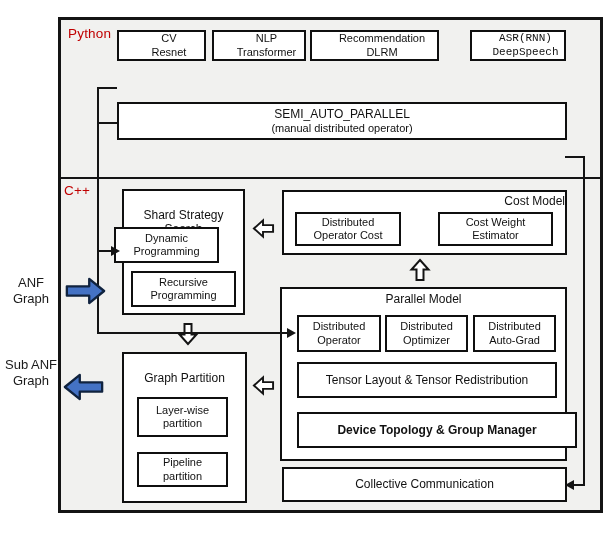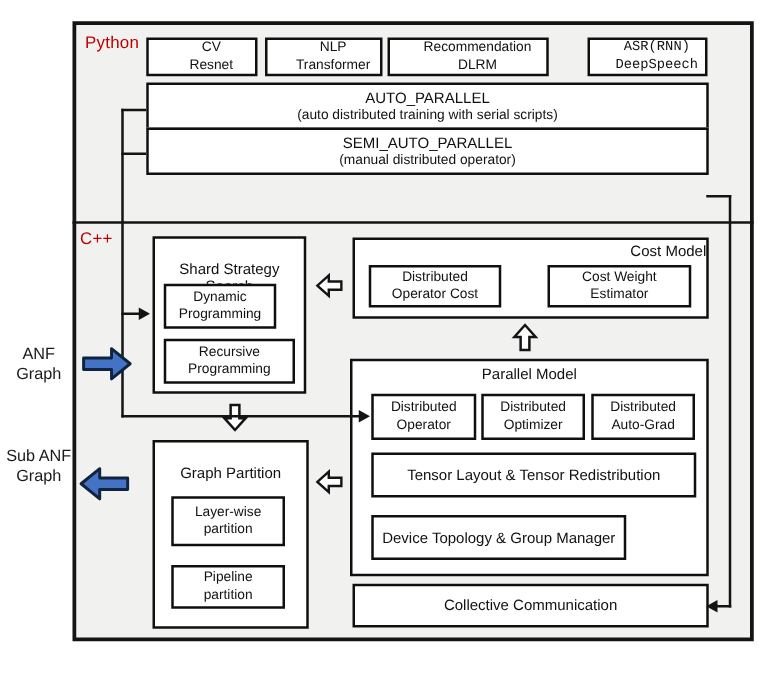--- a/index.html
+++ b/index.html
@@ -54,24 +54,20 @@
   </div>
   <div class="box app-box" style="left:310px;top:30px;width:129px;height:31px;">
     <span>Recommendation</span>
     <span>DLRM</span>
   </div>
   <div class="box app-box" style="left:470px;top:30px;width:96px;height:31px;font-family:Liberation Mono, monospace;">
     <span>ASR(RNN)</span>
     <span>DeepSpeech</span>
   </div>
 
-  <div class="box mode-box" style="top:66px;height:38px;">
-    <span class="mode-title">AUTO_PARALLEL</span>
-    <span class="mode-sub">(auto distributed training with serial scripts)</span>
-  </div>
   <div class="box mode-box" style="top:102px;height:38px;">
     <span class="mode-title">SEMI_AUTO_PARALLEL</span>
     <span class="mode-sub">(manual distributed operator)</span>
   </div>
 
   <div class="line" style="left:97px;top:87px;width:2px;height:247px;"></div>
   <div class="line" style="left:97px;top:87px;width:20px;height:2px;"></div>
   <div class="line" style="left:97px;top:122px;width:20px;height:2px;"></div>
   <div class="line" style="left:97px;top:250px;width:15px;height:2px;"></div>
   <div class="ah ah-right" style="left:111px;top:246px;"></div>
@@ -79,21 +75,21 @@
   <div class="ah ah-right" style="left:287px;top:328px;"></div>
 
   <div class="line" style="left:565px;top:156px;width:20px;height:2px;"></div>
   <div class="line" style="left:583px;top:156px;width:2px;height:330px;"></div>
   <div class="line" style="left:573px;top:484px;width:12px;height:2px;"></div>
   <div class="ah ah-left" style="left:565px;top:480px;"></div>
 
   <div class="box topalign" style="left:122px;top:189px;width:123px;height:126px;">
     <span class="group-title" style="width:90px;">Shard Strategy Search</span>
   </div>
-  <div class="box inner" style="left:131px;top:227px;width:90px;height:36px;">
+  <div class="box inner" style="left:114px;top:227px;width:105px;height:36px;">
     <span style="width:85px;">Dynamic Programming</span>
   </div>
   <div class="box inner" style="left:131px;top:271px;width:105px;height:36px;">
     <span style="width:85px;">Recursive Programming</span>
   </div>
 
   <div class="box topalign" style="left:282px;top:190px;width:285px;height:65px;align-items:flex-end;">
     <span class="group-title" style="padding-top:3px;">Cost Model</span>
   </div>
   <div class="box inner" style="left:295px;top:212px;width:106px;height:34px;">
@@ -111,21 +107,21 @@
   </div>
   <div class="box inner" style="left:385px;top:315px;width:83px;height:37px;">
     <span style="width:70px;">Distributed Optimizer</span>
   </div>
   <div class="box inner" style="left:473px;top:315px;width:83px;height:37px;">
     <span style="width:72px;">Distributed Auto-Grad</span>
   </div>
   <div class="box" style="left:297px;top:362px;width:260px;height:36px;font-size:12px;">
     <span>Tensor Layout &amp; Tensor Redistribution</span>
   </div>
-  <div class="box" style="left:297px;top:412px;width:204px;height:36px;font-size:12px;">
+  <div class="box" style="left:297px;top:412px;width:280px;height:36px;font-size:12px;font-weight:bold;">
     <span>Device Topology &amp; Group Manager</span>
   </div>
 
   <div class="box topalign" style="left:122px;top:352px;width:125px;height:151px;">
     <span class="group-title">Graph Partition</span>
   </div>
   <div class="box inner" style="left:137px;top:397px;width:91px;height:40px;">
     <span style="width:70px;">Layer-wise partition</span>
   </div>
   <div class="box inner" style="left:137px;top:452px;width:91px;height:35px;">

